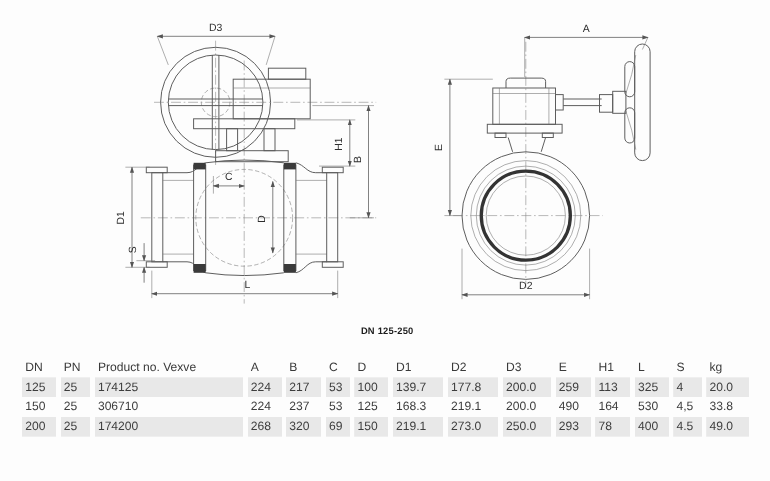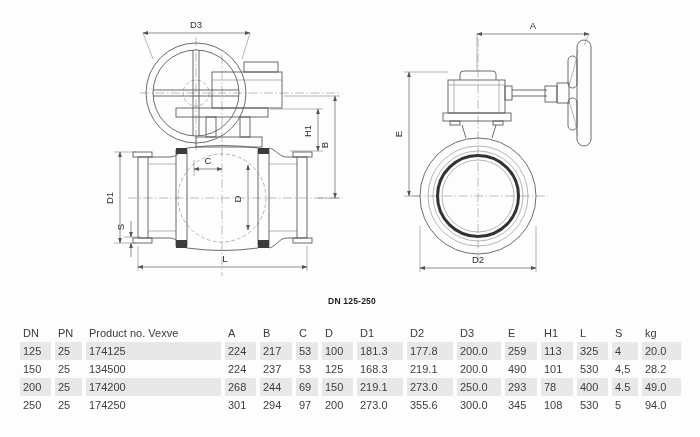--- a/index.html
+++ b/index.html
@@ -246,76 +246,59 @@
     </thead>
     <tbody id="spec-body">
         <tr class="striped">
           <td>125</td>
           <td>25</td>
           <td>174125</td>
           <td>224</td>
           <td>217</td>
           <td>53</td>
           <td>100</td>
-          <td>181.3</td>
+          <td>139.7</td>
           <td>177.8</td>
           <td>200.0</td>
           <td>259</td>
           <td>113</td>
           <td>325</td>
           <td>4</td>
           <td>20.0</td>
         </tr>
         <tr>
           <td>150</td>
           <td>25</td>
-          <td>134500</td>
+          <td>306710</td>
           <td>224</td>
           <td>237</td>
           <td>53</td>
           <td>125</td>
           <td>168.3</td>
           <td>219.1</td>
           <td>200.0</td>
           <td>490</td>
-          <td>101</td>
+          <td>164</td>
           <td>530</td>
           <td>4,5</td>
-          <td>28.2</td>
+          <td>33.8</td>
         </tr>
         <tr class="striped">
           <td>200</td>
           <td>25</td>
           <td>174200</td>
           <td>268</td>
-          <td>244</td>
+          <td>320</td>
           <td>69</td>
           <td>150</td>
           <td>219.1</td>
           <td>273.0</td>
           <td>250.0</td>
           <td>293</td>
           <td>78</td>
           <td>400</td>
           <td>4.5</td>
           <td>49.0</td>
         </tr>
-        <tr>
-          <td>250</td>
-          <td>25</td>
-          <td>174250</td>
-          <td>301</td>
-          <td>294</td>
-          <td>97</td>
-          <td>200</td>
-          <td>273.0</td>
-          <td>355.6</td>
-          <td>300.0</td>
-          <td>345</td>
-          <td>108</td>
-          <td>530</td>
-          <td>5</td>
-          <td>94.0</td>
-        </tr>
       </tbody>
   </table>
 
 </div>
 
 </body></html>

